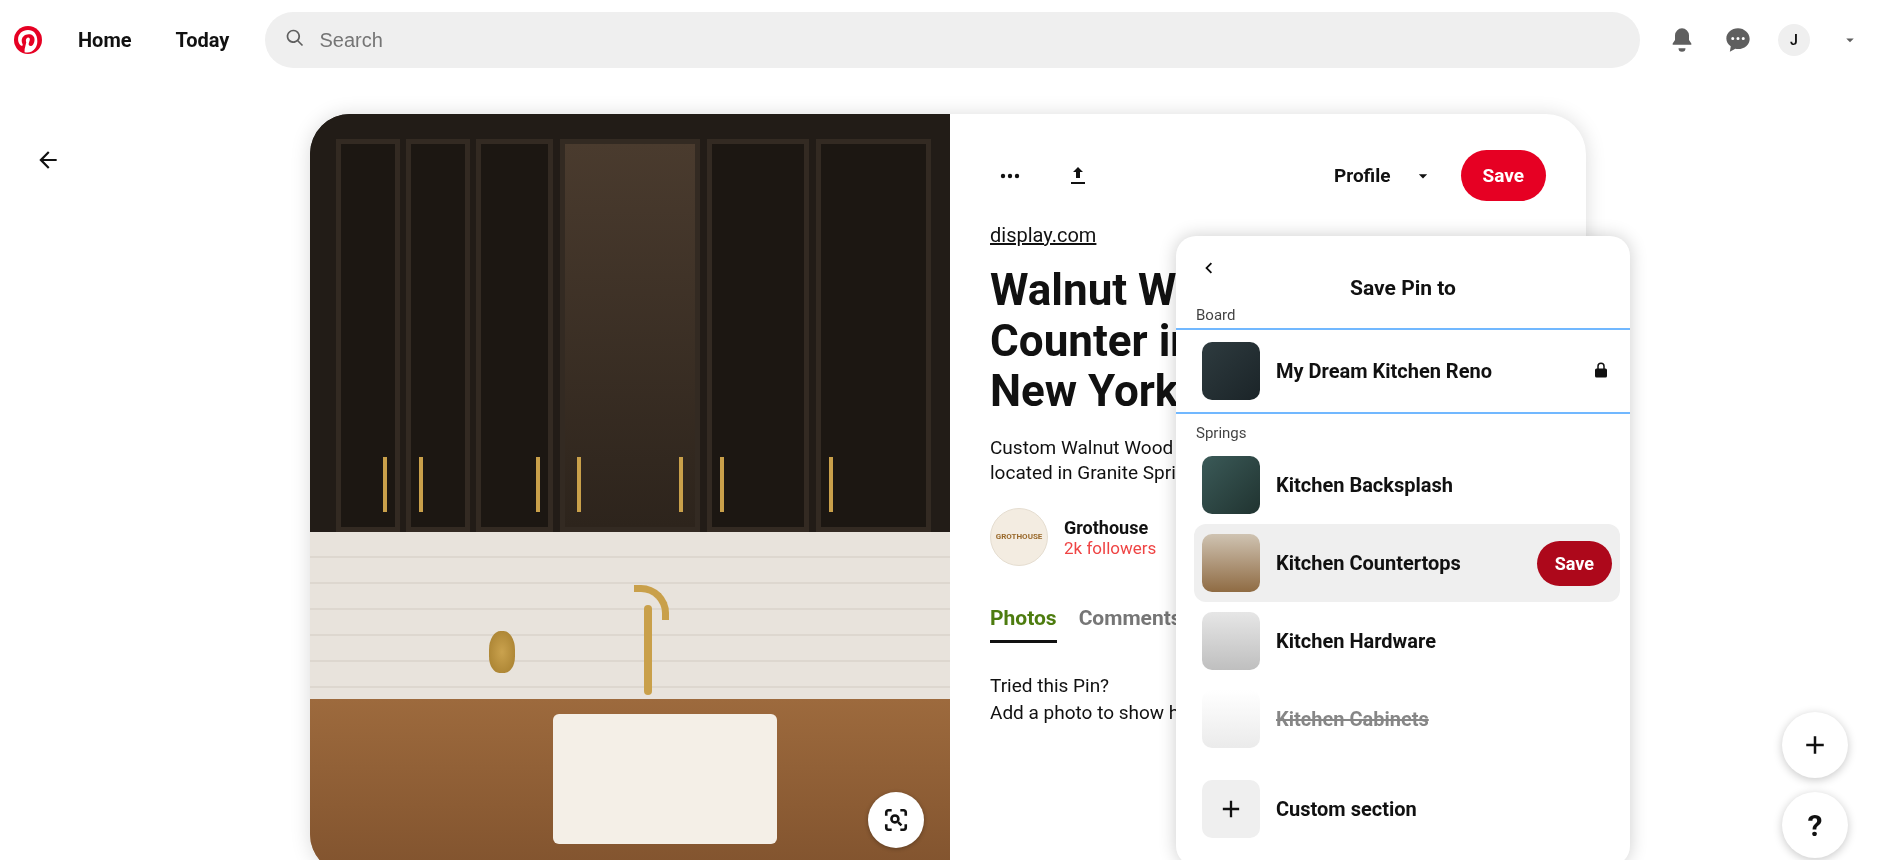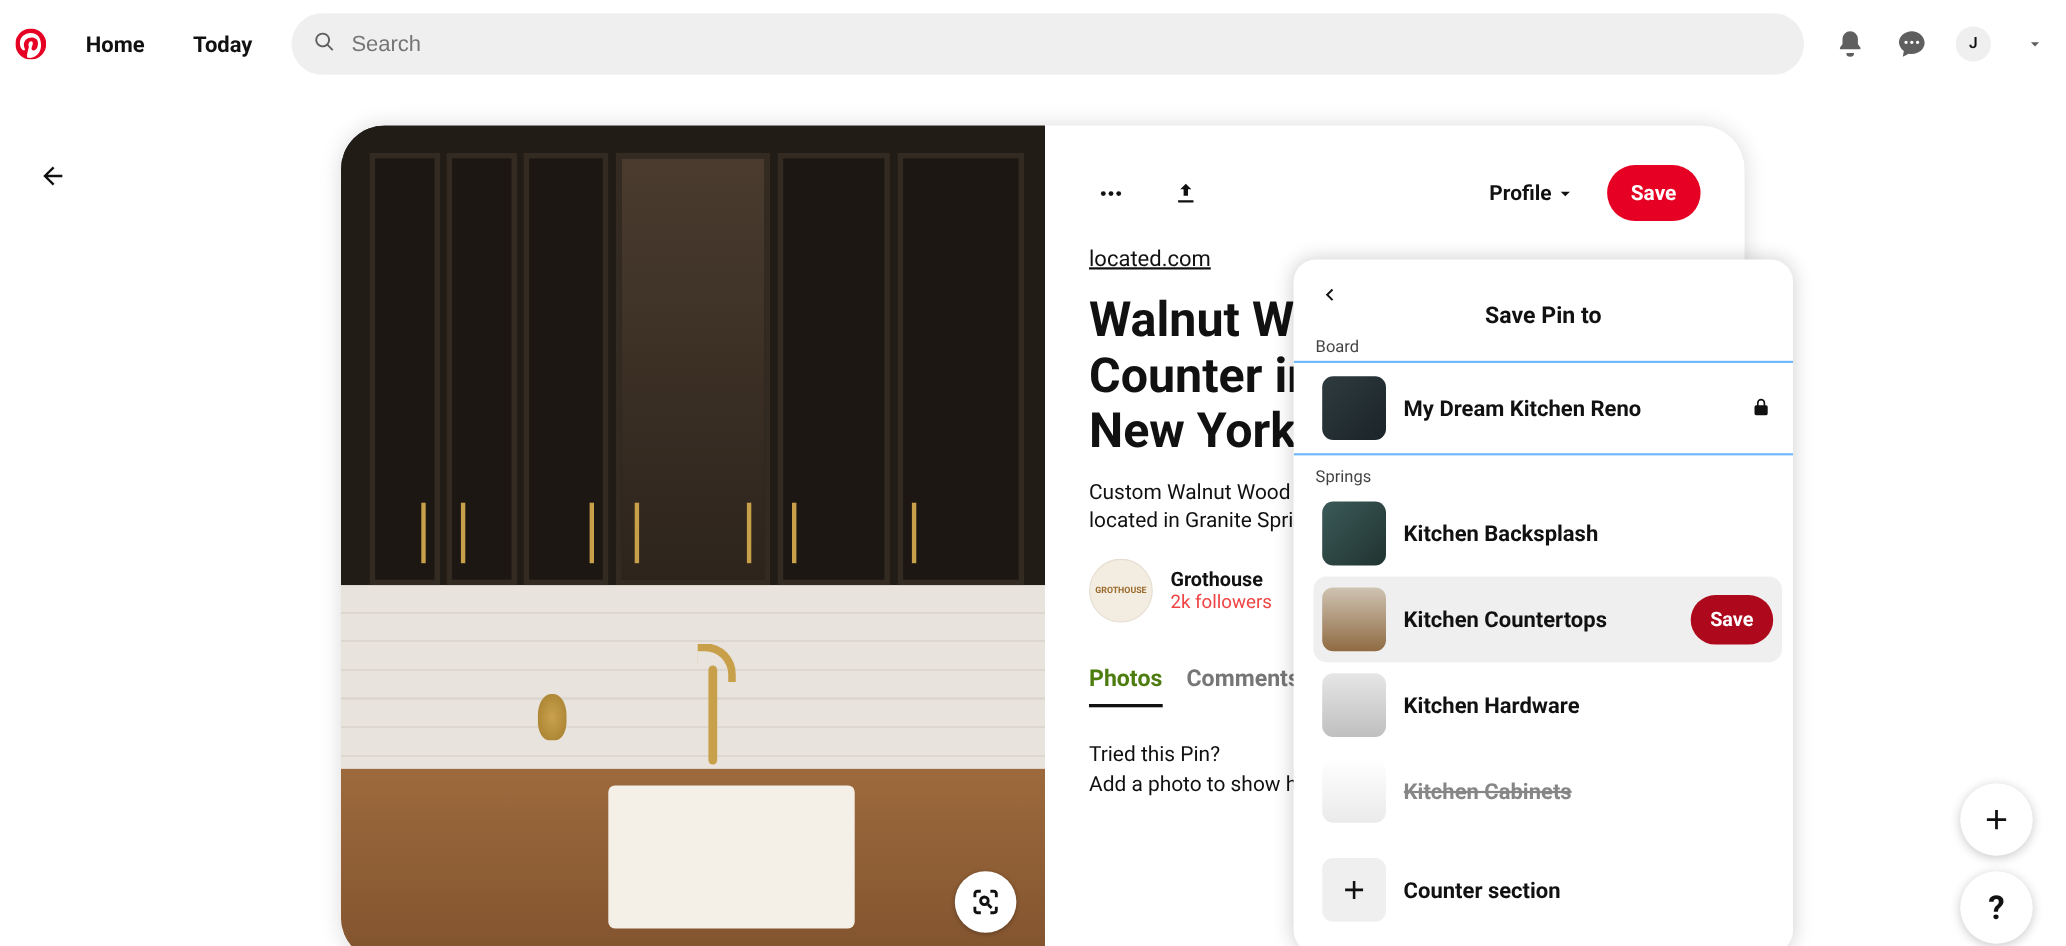--- a/index.html
+++ b/index.html
@@ -123,21 +123,21 @@
   }
 
   .pin-right {
     flex:1;
     padding:36px 40px 0 40px;
     position:relative;
   }
   .action-row{display:flex;align-items:center;gap:28px;}
   .action-row .spacer{flex:1;}
   .icon-btn{width:40px;height:40px;display:flex;align-items:center;justify-content:center;cursor:pointer;color:#111;}
-  .profile-sel{display:flex;align-items:center;gap:2px;font-weight:700;font-size:19px;cursor:pointer;}
+  .profile-sel{display:flex;align-items:center;gap:22px;font-weight:700;font-size:19px;cursor:pointer;}
   .save-btn-top{background:#e60023;color:#fff;font-weight:700;font-size:19px;padding:14px 22px;border-radius:26px;cursor:pointer;}
 
   .source-link{margin-top:22px;font-size:20px;text-decoration:underline;cursor:pointer;}
   .pin-title{margin-top:18px;font-size:44px;font-weight:700;line-height:1.15;}
   .pin-desc{margin-top:18px;font-size:19px;line-height:1.35;}
   .author-row{margin-top:22px;display:flex;align-items:center;gap:16px;}
   .author-avatar{width:58px;height:58px;border-radius:50%;background:#f3ece1;border:1px solid #e5ddd0;display:flex;align-items:center;justify-content:center;font-size:8px;text-align:center;color:#9a6a2c;font-weight:700;line-height:1.1;}
   .author-name{font-weight:700;font-size:18px;}
   .author-sub{font-size:17px;color:#ef4444;}
   .tabs{margin-top:40px;display:flex;gap:22px;font-size:21px;font-weight:700;}
@@ -291,21 +291,21 @@
       <div class="spacer"></div>
       <div class="profile-sel">
         <span>Profile</span>
         <svg width="20" height="20" viewBox="0 0 24 24" fill="#111">
             <path d="M7 10l5 5 5-5z"></path>
           </svg>
       </div>
       <div class="save-btn-top">Save</div>
     </div>
 
-    <div class="source-link">located.com</div>
+    <div class="source-link">display.com</div>
     <div class="pin-title">Walnut Wood Kitchen Counter in Granite Springs, New York</div>
     <div class="pin-desc">Custom Walnut Wood Kitchen Counter for a kitchen display located in Granite Springs, New York with white farmhouse sink</div>
 
     <div class="author-row">
       <div class="author-avatar">GROTHOUSE</div>
       <div>
         <div class="author-name">Grothouse</div>
         <div class="author-sub">2k followers</div>
       </div>
     </div>
@@ -367,21 +367,21 @@
       </div>
     </div>
   </div>
   <div class="pop-foot">
     <div class="create-row">
       <div class="plus-box">
         <svg width="28" height="28" viewBox="0 0 24 24" fill="#111">
             <path d="M11 5h2v6h6v2h-6v6h-2v-6H5v-2h6z"></path>
           </svg>
       </div>
-      <div class="row-name">Counter section</div>
+      <div class="row-name">Custom section</div>
     </div>
   </div>
 </div>
 
 <div class="float-btn fb-add">
   <svg width="30" height="30" viewBox="0 0 24 24" fill="#111">
       <path d="M11 5h2v6h6v2h-6v6h-2v-6H5v-2h6z"></path>
     </svg>
 </div>
 <div class="float-btn fb-help">?</div>

